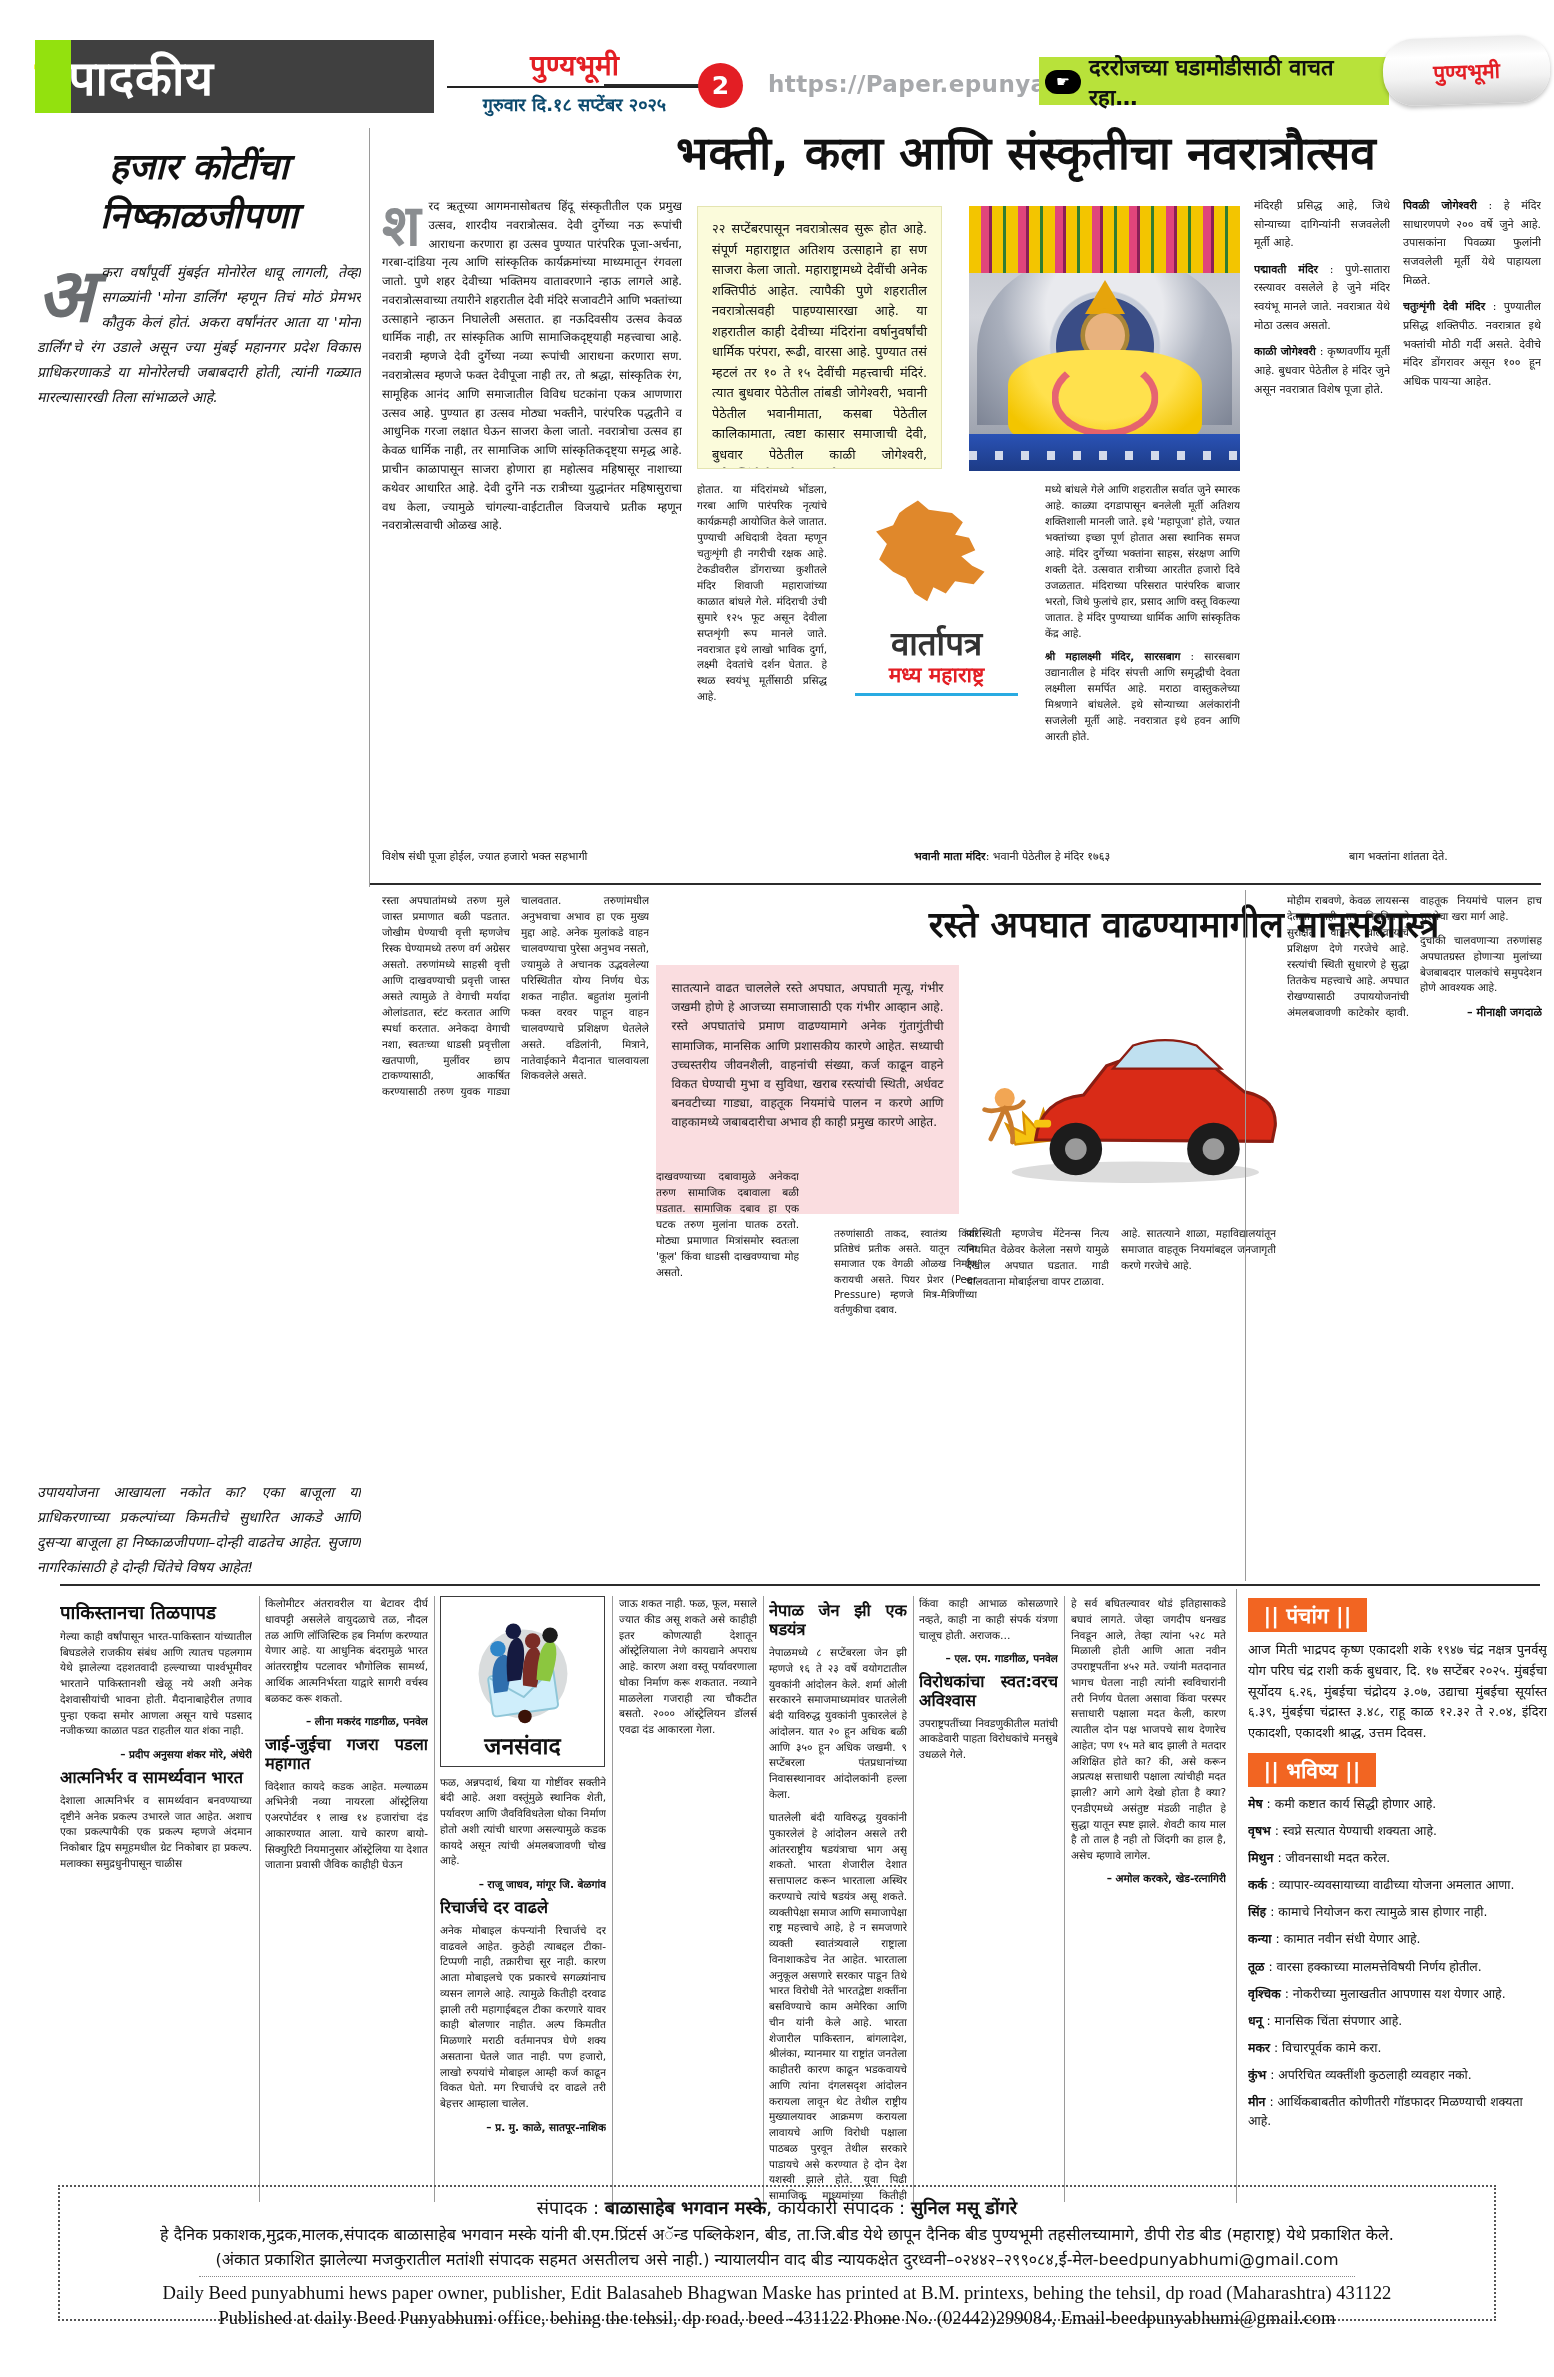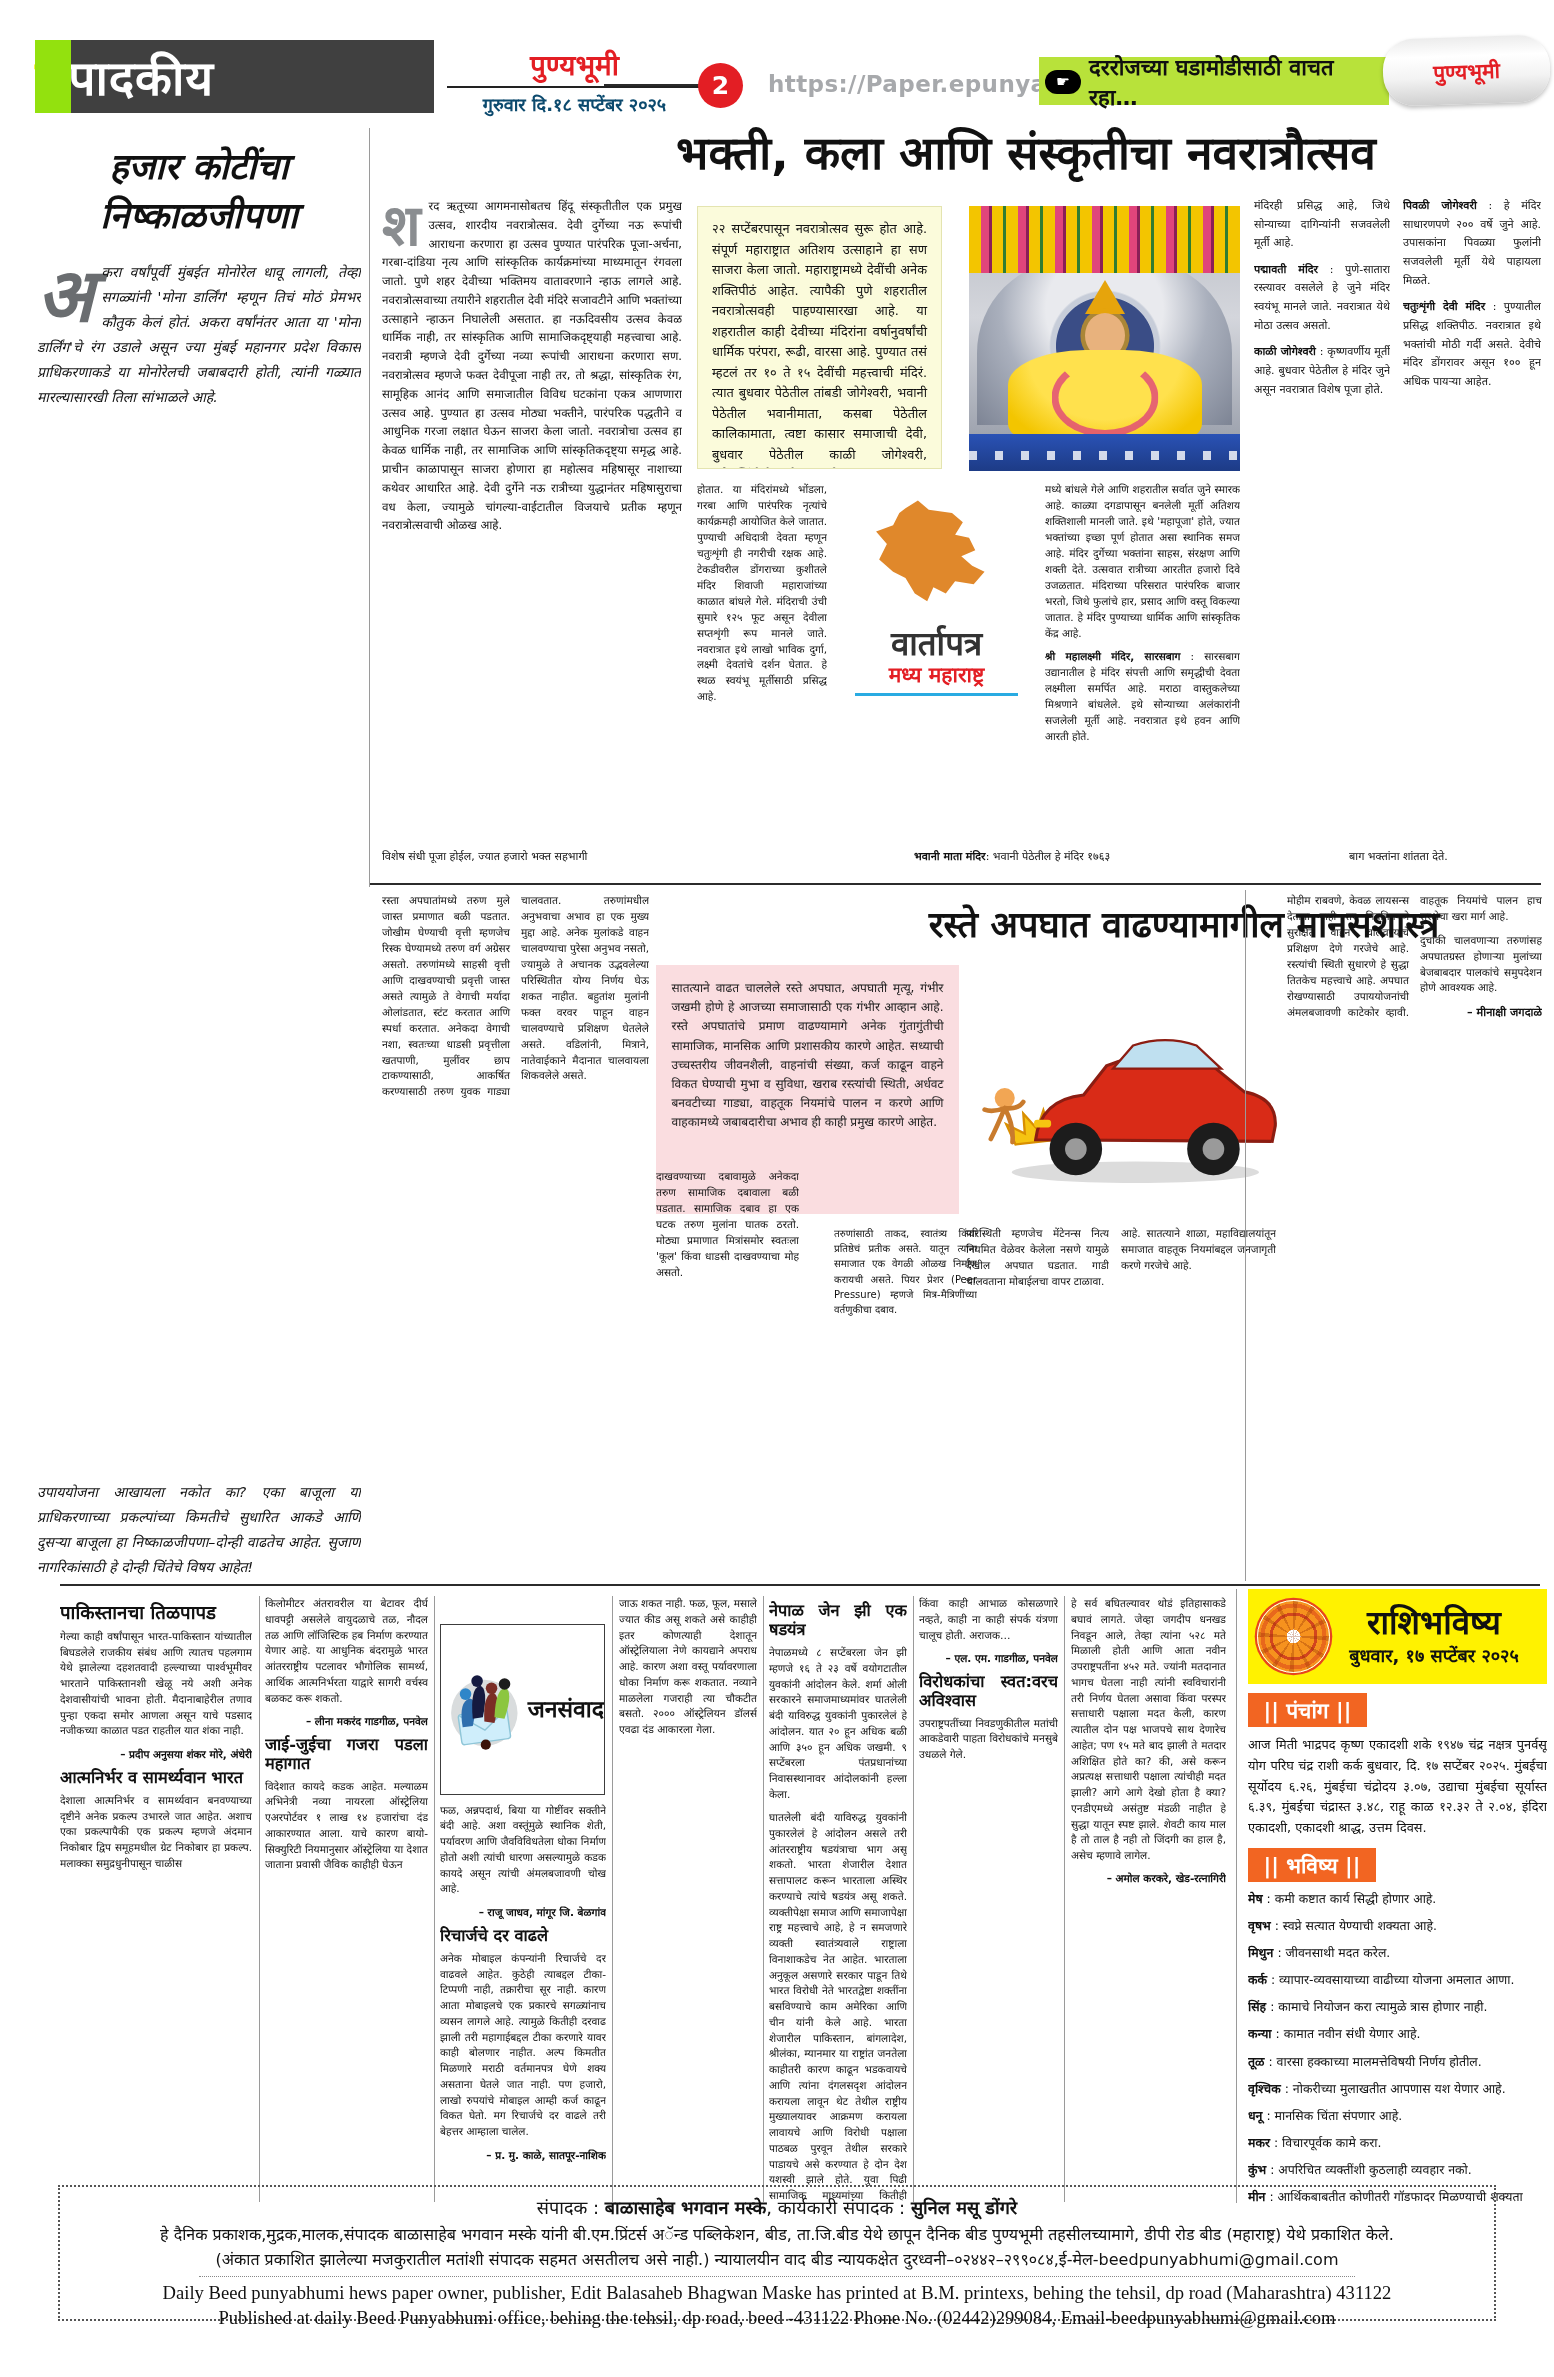--- a/index.html
+++ b/index.html
@@ -69,21 +69,21 @@
   .rashid{font-size:18px;font-weight:bold;text-align:center;margin-top:3.1px;}
   .obadge{display:inline-block;background:#f26522;color:#fff;font-size:21px;font-weight:bold;padding:3.1px 15.5px;margin:9.3px 0 7.7px 0;}
   .pancang{font-size:12.8px;line-height:1.62;text-align:justify;}
   .ritem{font-size:12.4px;line-height:1.5;margin-bottom:8.5px;}
   
   .footbox{border:2.3px dotted #555;text-align:center;padding:7.7px 12.4px;}
   .footbox .m1{font-size:18px;margin-bottom:4.6px;}
   .footbox .m2{font-size:16px;margin-bottom:3.1px;}
   .footbox .dv{border-top:1.5px dotted #888;width:82%;margin:5.4px auto;}
   .footbox .en{font-family:"Liberation Serif","DejaVu Serif",serif;font-size:18.6px;margin-bottom:3.1px;}
-  .lbx{border:1.5px solid #3c3c3c;background:#fff;display:flex;align-items:center;justify-content:flex-end;overflow:hidden;margin-top:28px;}
+  .lbx{border:1.5px solid #3c3c3c;background:#fff;display:flex;flex-direction:column;align-items:center;justify-content:flex-end;overflow:hidden;}
   .lbx .lt{font-size:23px;font-weight:bold;color:#111;margin:1.5px 0 4.6px 0;}
 </style>
 </head>
 <body>
 
 <div class="page">
 
   <div class="abs edbadge" style="left:35px;top:40px;width:399px;height:73px;">
     <div class="stripe"></div>
     <div class="t"><span class="y">सं</span><span>पादकीय</span></div>
@@ -287,27 +287,20 @@
   </div>
   <div class="abs vr" style="left:1064px;top:1596px;height:606px;"></div>
 
   <div class="abs bd" style="left:1071px;top:1596px;width:155px;height:606px;font-size:10.5px;line-height:1.5;">
     <p>हे सर्व बघितल्यावर थोडं इतिहासाकडे बघावं लागते. जेव्हा जगदीप धनखड निवडून आले, तेव्हा त्यांना ५२८ मते मिळाली होती आणि आता नवीन उपराष्ट्रपतींना ४५२ मते. ज्यांनी मतदानात भागच घेतला नाही त्यांनी स्वविचारांनी तरी निर्णय घेतला असावा किंवा परस्पर सत्ताधारी पक्षाला मदत केली, कारण त्यातील दोन पक्ष भाजपचे साथ देणारेच आहेत; पण १५ मते बाद झाली ते मतदार अशिक्षित होते का? की, असे करून अप्रत्यक्ष सत्ताधारी पक्षाला त्यांचीही मदत झाली? आगे आगे देखो होता है क्या? एनडीएमध्ये असंतुष्ट मंडळी नाहीत हे सुद्धा यातून स्पष्ट झाले. शेवटी काय माल है तो ताल है नही तो जिंदगी का हाल है, असेच म्हणावे लागेल.</p>
     <div class="by">– अमोल करकरे, खेड-रत्नागिरी</div>
   </div>
   <div class="abs vr" style="left:1236px;top:1589px;height:614px;"></div>
 
   <div class="abs" style="left:1248px;top:1589px;width:299px;height:614px;overflow:hidden;">
-    <div class="rashihead">
-      <div class="wheel"></div>
-      <div style="flex:1;">
-        <div class="rashit">राशिभविष्य</div>
-        <div class="rashid">बुधवार, १७ सप्टेंबर २०२५</div>
-      </div>
-    </div>
     <div class="obadge">|| पंचांग ||</div>
     <div class="pancang">आज मिती भाद्रपद कृष्ण एकादशी शके १९४७ चंद्र नक्षत्र पुनर्वसू योग परिघ चंद्र राशी कर्क बुधवार, दि. १७ सप्टेंबर २०२५. मुंबईचा सूर्योदय ६.२६, मुंबईचा चंद्रोदय ३.०७, उद्याचा मुंबईचा सूर्यास्त ६.३९, मुंबईचा चंद्रास्त ३.४८, राहू काळ १२.३२ ते २.०४, इंदिरा एकादशी, एकादशी श्राद्ध, उत्तम दिवस.</div>
     <div class="obadge">|| भविष्य ||</div>
     <div>
       <div class="ritem"><span class="bold">मेष</span> <span>: कमी कष्टात कार्य सिद्धी होणार आहे.</span></div>
       <div class="ritem"><span class="bold">वृषभ</span> <span>: स्वप्ने सत्यात येण्याची शक्यता आहे.</span></div>
       <div class="ritem"><span class="bold">मिथुन</span> <span>: जीवनसाथी मदत करेल.</span></div>
       <div class="ritem"><span class="bold">कर्क</span> <span>: व्यापार-व्यवसायाच्या वाढीच्या योजना अमलात आणा.</span></div>
       <div class="ritem"><span class="bold">सिंह</span> <span>: कामाचे नियोजन करा त्यामुळे त्रास होणार नाही.</span></div>
       <div class="ritem"><span class="bold">कन्या</span> <span>: कामात नवीन संधी येणार आहे.</span></div>

